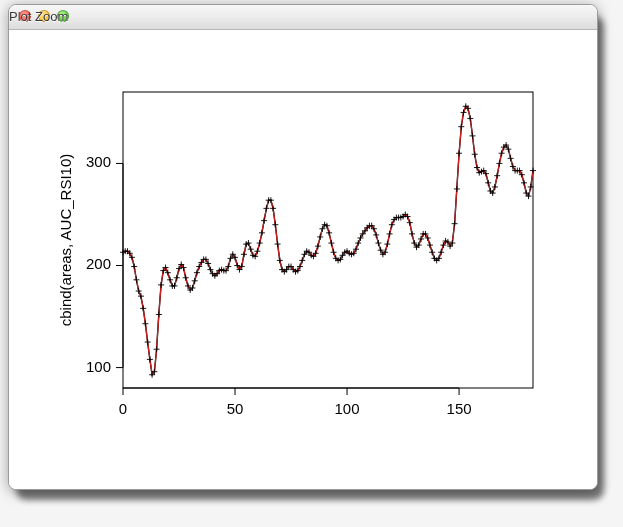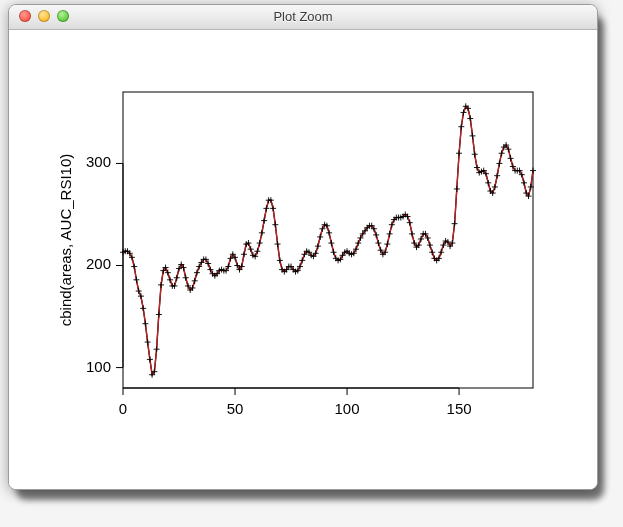--- a/index.html
+++ b/index.html
@@ -5,21 +5,21 @@
   html,body{margin:0;padding:0;background:#f5f5f5;font-family:"Lucida Grande","Helvetica Neue",Arial,sans-serif;}
   .stage{position:relative;width:623px;height:527px;}
   .shadow{position:absolute;left:16px;top:16px;width:588px;height:484px;background:#000;border-radius:10px;opacity:0.50;filter:blur(3px);}
   .window{position:absolute;left:8px;top:4px;width:588px;height:484px;background:#fff;border:1px solid #9b9b9b;border-radius:8px;overflow:hidden;box-shadow:0 2px 14px rgba(0,0,0,0.35);}
   .titlebar{position:relative;height:24px;background:linear-gradient(to bottom,#f7f7f7 0%,#ededed 45%,#dcdcdc 100%);border-bottom:1px solid #b5b5b5;}
   .traffic{position:absolute;left:10px;top:5px;display:flex;gap:7px;}
   .dot{width:12px;height:12px;border-radius:50%;box-shadow:inset 0 0 0 1px rgba(0,0,0,0.25);}
   .dot.red{background:radial-gradient(circle at 40% 35%,#ff9b92,#ff5f52 60%,#e0443a);}
   .dot.yellow{background:radial-gradient(circle at 40% 35%,#ffe29a,#ffc334 60%,#e0a224);}
   .dot.green{background:radial-gradient(circle at 40% 35%,#b6f09a,#63d043 60%,#4caf32);}
-  .title{position:absolute;left:0;right:0;top:0;line-height:24px;text-align:center;font-size:13px;color:#3a3a3a;text-shadow:0 1px 0 #fff;}
+  .title{position:absolute;left:0;right:0;top:0;line-height:24px;text-align:left;font-size:13px;color:#3a3a3a;text-shadow:0 1px 0 #fff;}
   .content{position:absolute;inset:25px 0 0 0;background:#fff;}
   .plot{position:absolute;left:40px;top:40px;width:510px;height:405px;}
   svg{display:block;}
   .axis{stroke:#000;stroke-width:1;fill:none;}
   .tick{stroke:#000;stroke-width:1;}
   .tlabel{font-size:15px;fill:#000;font-family:Arial,Helvetica,sans-serif;}
   .ylab{font-size:15px;fill:#000;font-family:Arial,Helvetica,sans-serif;}
   .series1{fill:none;stroke:#000;stroke-width:1.4;}
   .series2{fill:none;stroke:#d02020;stroke-width:1.2;}
   .box{fill:none;stroke:#000;stroke-width:1;}

